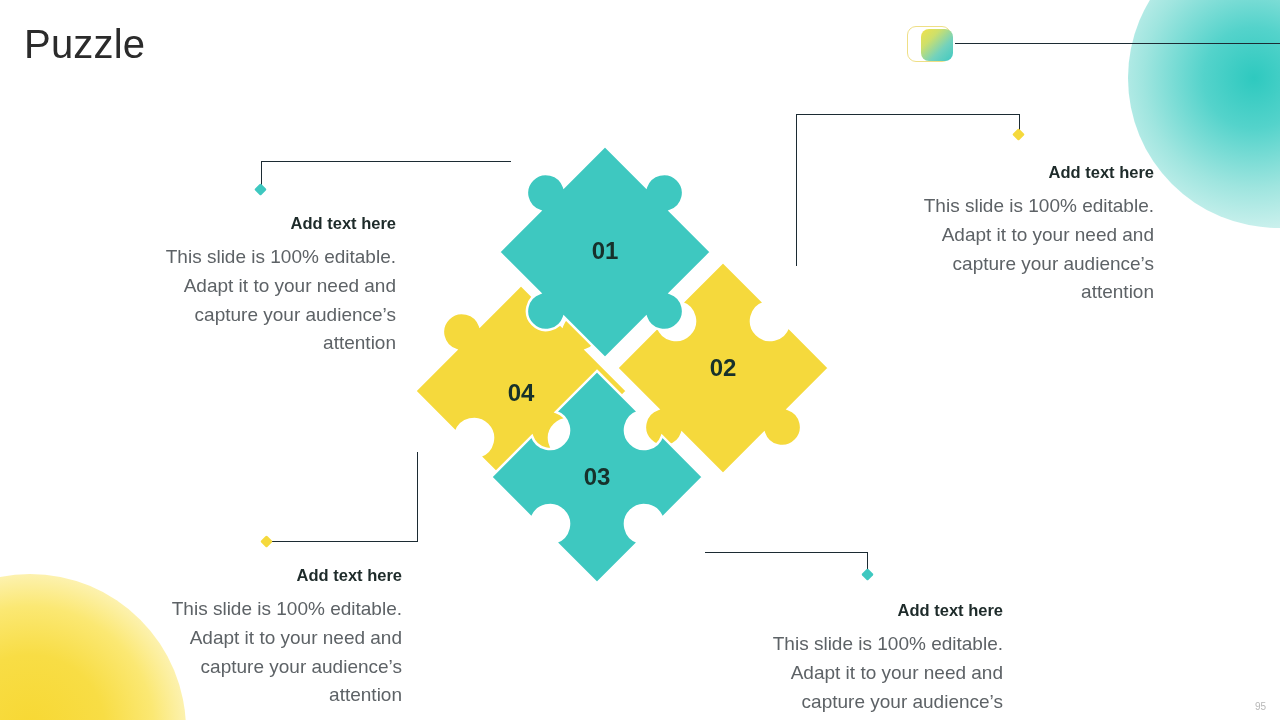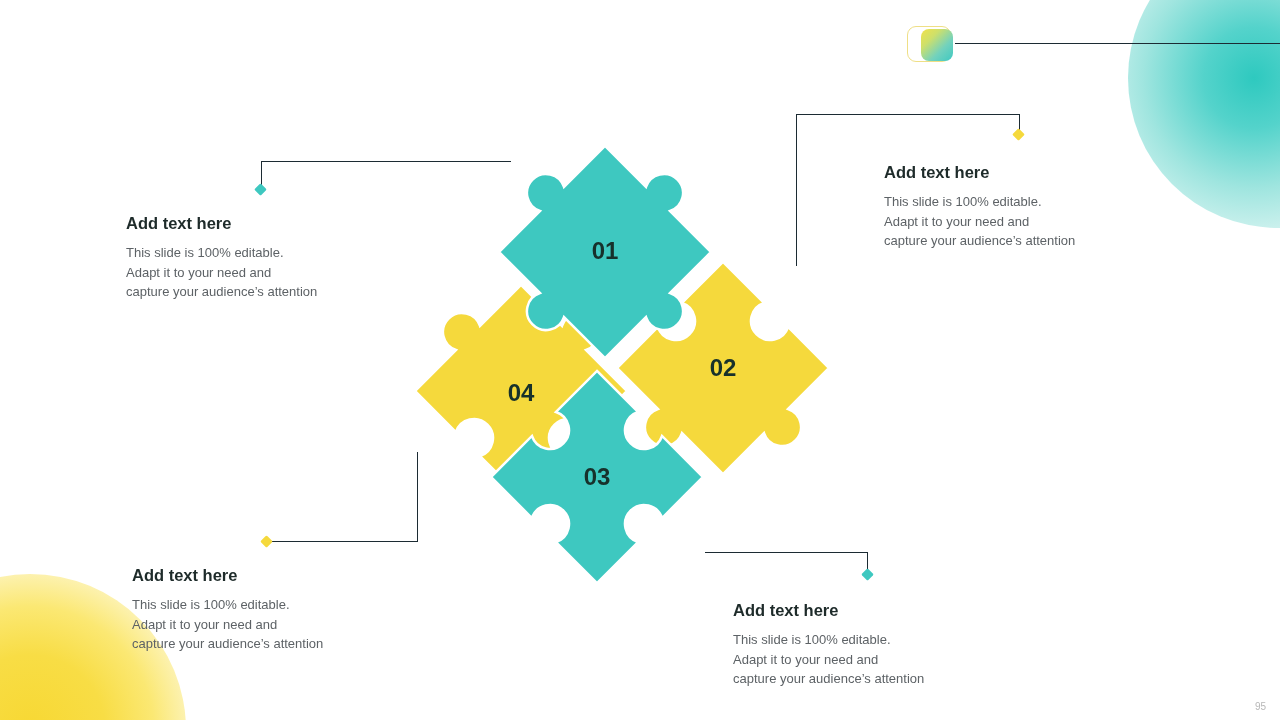--- a/index.html
+++ b/index.html
@@ -114,31 +114,31 @@
     height: 9px;
     transform: rotate(45deg);
     border-radius: 1.5px;
   }
   .diamond.teal   { background: #3ec8c0; }
   .diamond.yellow { background: #f5d93c; }
 
   
   .text-block {
     position: absolute;
-    text-align: left;
+    text-align: right;
   }
   .tb-heading {
     font-size: 16.5px;
     font-weight: bold;
     color: #1e2b2a;
     margin: 0 0 9px 0;
     line-height: 1.2;
   }
   .tb-body {
-    font-size: 13px;
+    font-size: 19px;
     font-weight: 400;
     color: #5d6266;
     line-height: 1.52;
     margin: 0;
   }
   .tb-body span { display: block; }
 
   
   .puzzle-stage {
     position: absolute;
@@ -165,20 +165,21 @@
   }
 </style>
 </head>
 <body>
 
 <div id="slide">
 
   <div class="blob-teal"></div>
   <div class="blob-yellow"></div>
 
+  <div class="slide-title">Puzzle</div>
 
   <div class="logo-wrap">
     <div class="logo-frame"></div>
     <div class="logo-grad"></div>
   </div>
   <div class="logo-line"></div>
 
   <div class="conn h" style="left:261px; top:161px; width:250px;"></div>
   <div class="conn v" style="left:261px; top:161px; height:27px;"></div>
   <div class="diamond teal" style="left:256px; top:185px;"></div>

